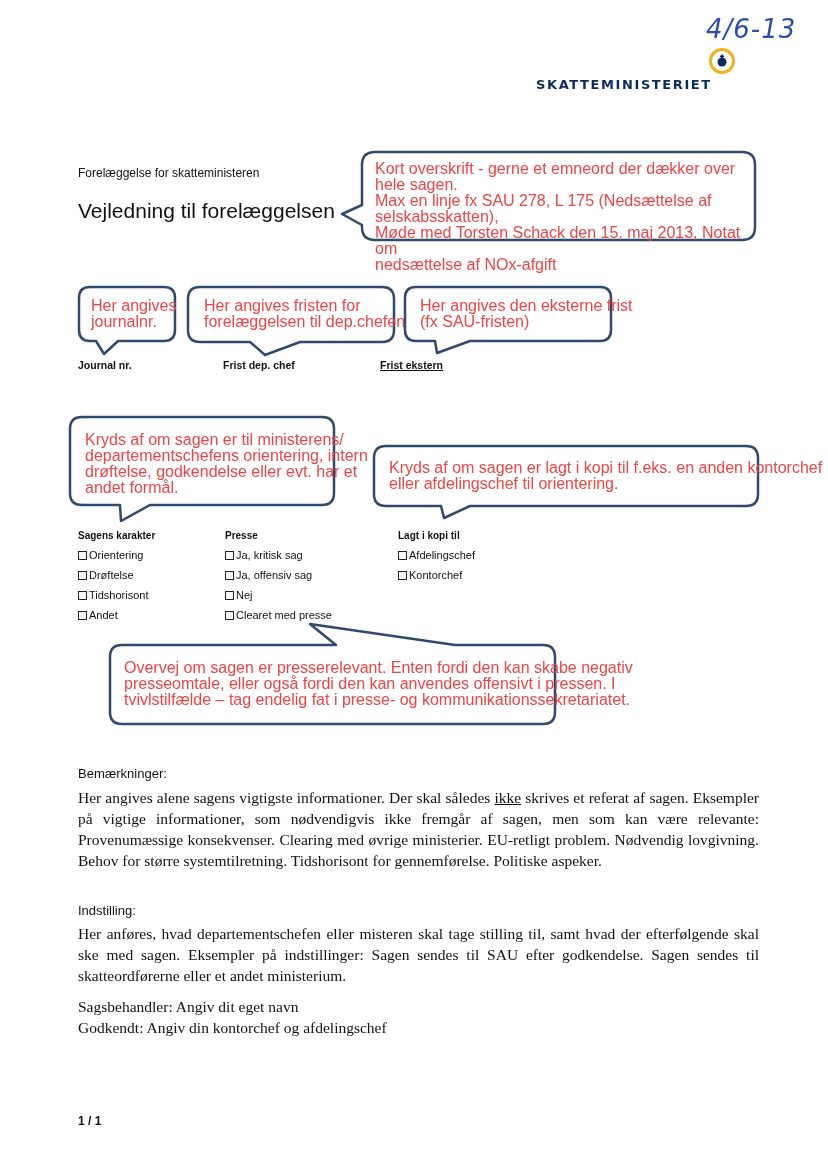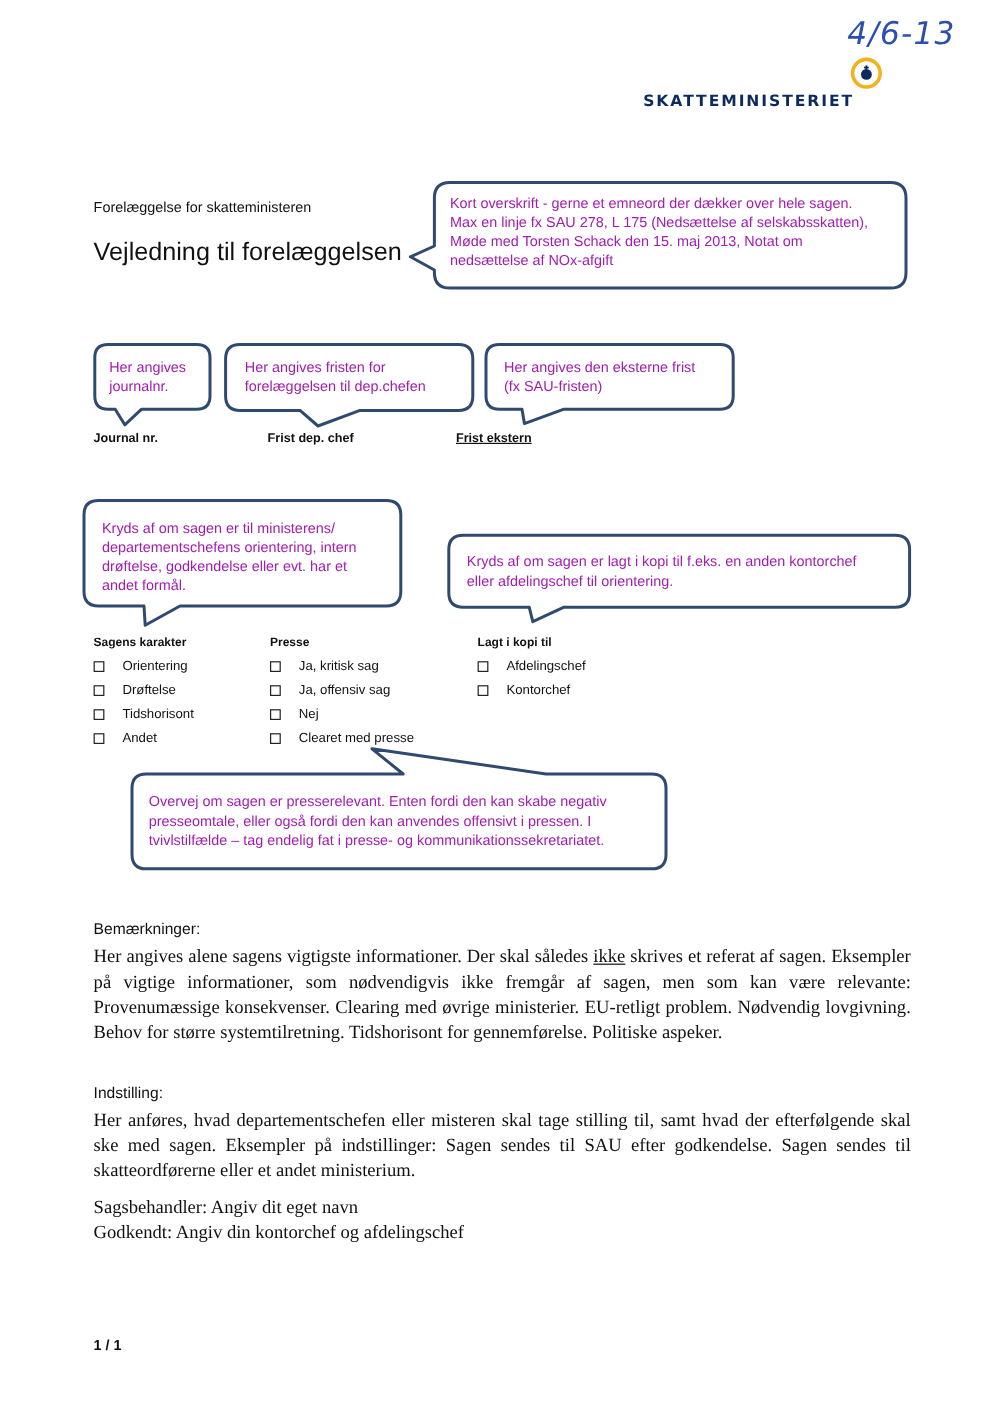--- a/index.html
+++ b/index.html
@@ -6,24 +6,24 @@
   body { width: 828px; height: 1170px; position: relative; overflow: hidden; color: #111; }
   .abs { position: absolute; }
   .sans { font-family: "Liberation Sans", "DejaVu Sans", sans-serif; }
   .serif { font-family: "Liberation Serif", "DejaVu Serif", serif; }
   .handwritten { font-family: "DejaVu Sans", sans-serif; color: #2b4fb0; font-size: 26px; letter-spacing: 1px; font-style: italic; }
   .brand { font-family: "DejaVu Sans", sans-serif; font-weight: bold; color: #0d2a5c; font-size: 13px; letter-spacing: 1.6px; }
   .logo { width: 26px; height: 26px; border-radius: 50%; border: 3px solid #f2b21c; box-sizing: border-box; display: flex; align-items: center; justify-content: center; }
   .logo svg { width: 14px; height: 14px; }
   .subtitle { font-size: 12px; }
   .title { font-size: 21px; }
-  .bubble-text { font-size: 12px; line-height: 16px; color: #a21caf; }
+  .bubble-text { font-size: 16px; line-height: 16px; color: #ef4444; }
   .label-bold { font-size: 10.5px; font-weight: bold; }
   .col-head { font-size: 10px; font-weight: bold; }
-  .check-item { font-size: 11px; height: 20px; display: flex; align-items: center; gap: 13px; }
+  .check-item { font-size: 11px; height: 20px; display: flex; align-items: center; }
   .box { display: inline-block; width: 9px; height: 9px; border: 1px solid #222; margin-right: 2px; box-sizing: border-box; }
   .section-head { font-size: 13px; }
   .body-text { font-size: 15.5px; line-height: 21px; text-align: justify; }
   .underline { text-decoration: underline; }
   svg.bubbles { position: absolute; left: 0; top: 0; }
 </style>
 </head>
 <body>
 
 <svg class="bubbles" width="828" height="1170">

